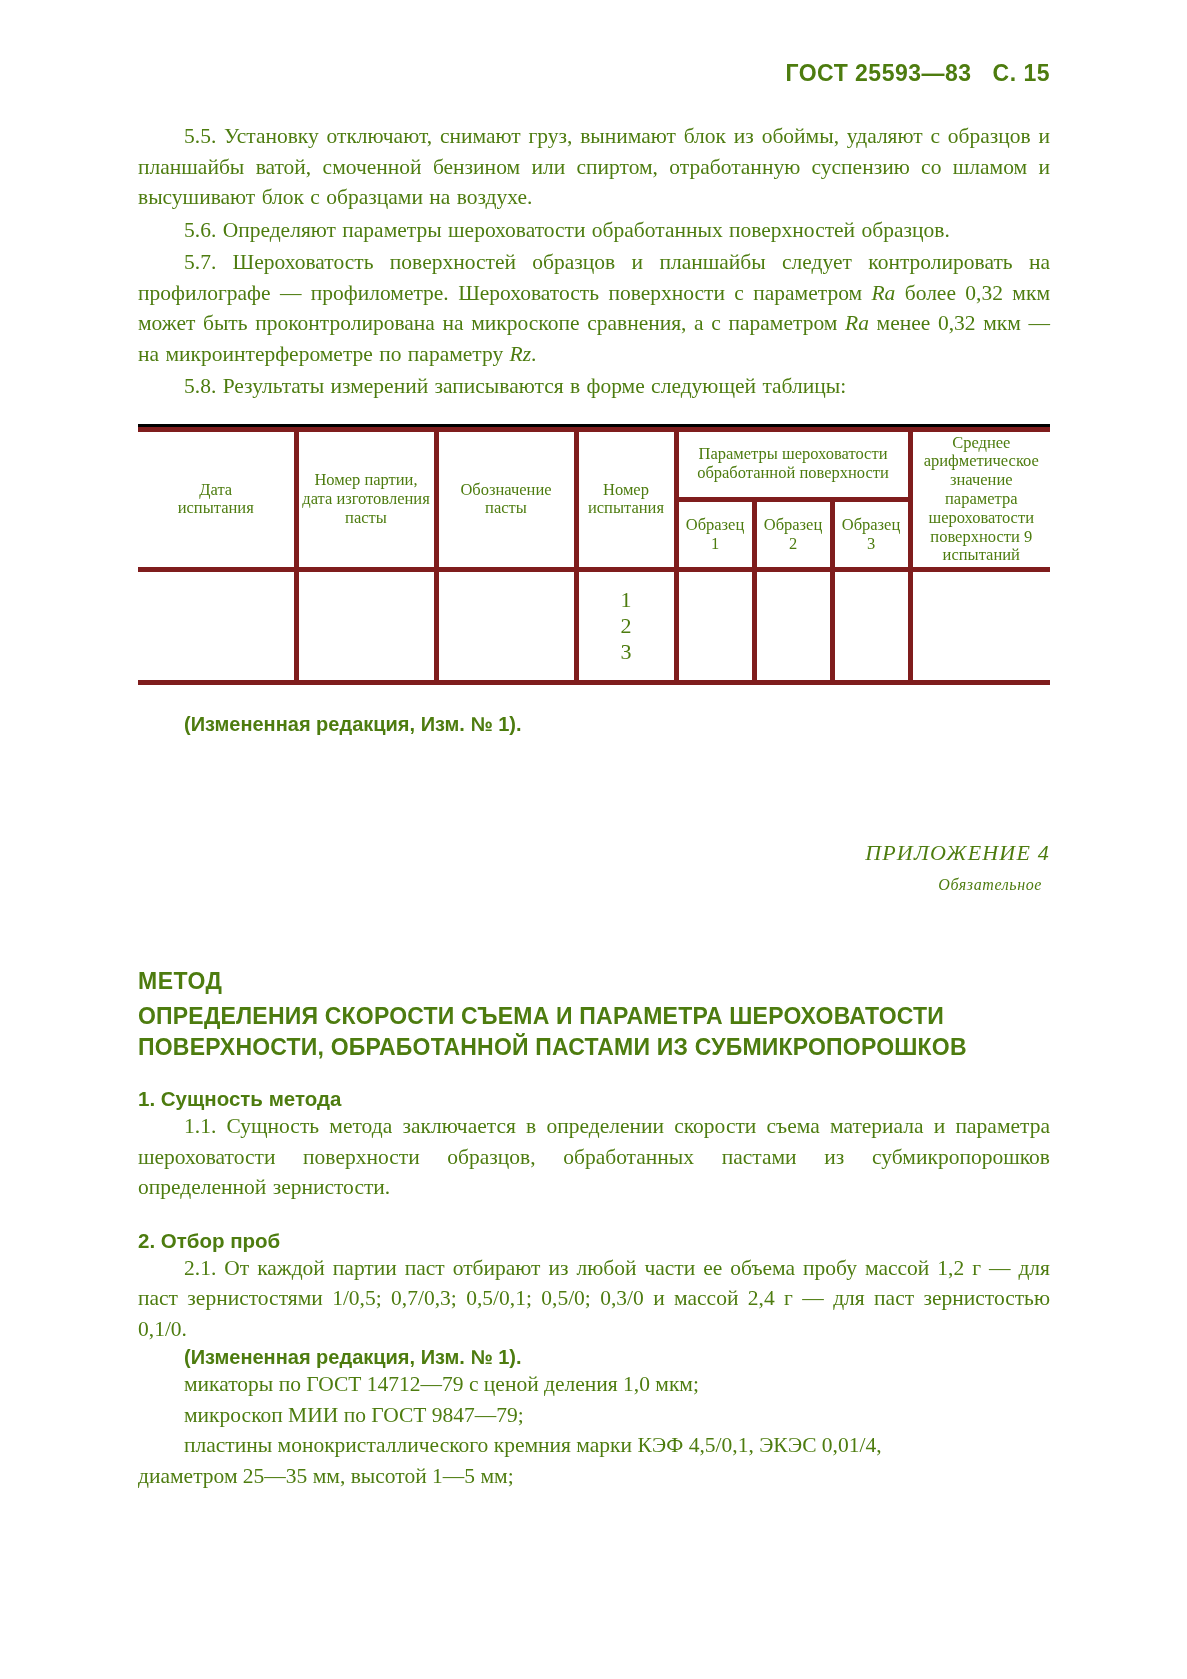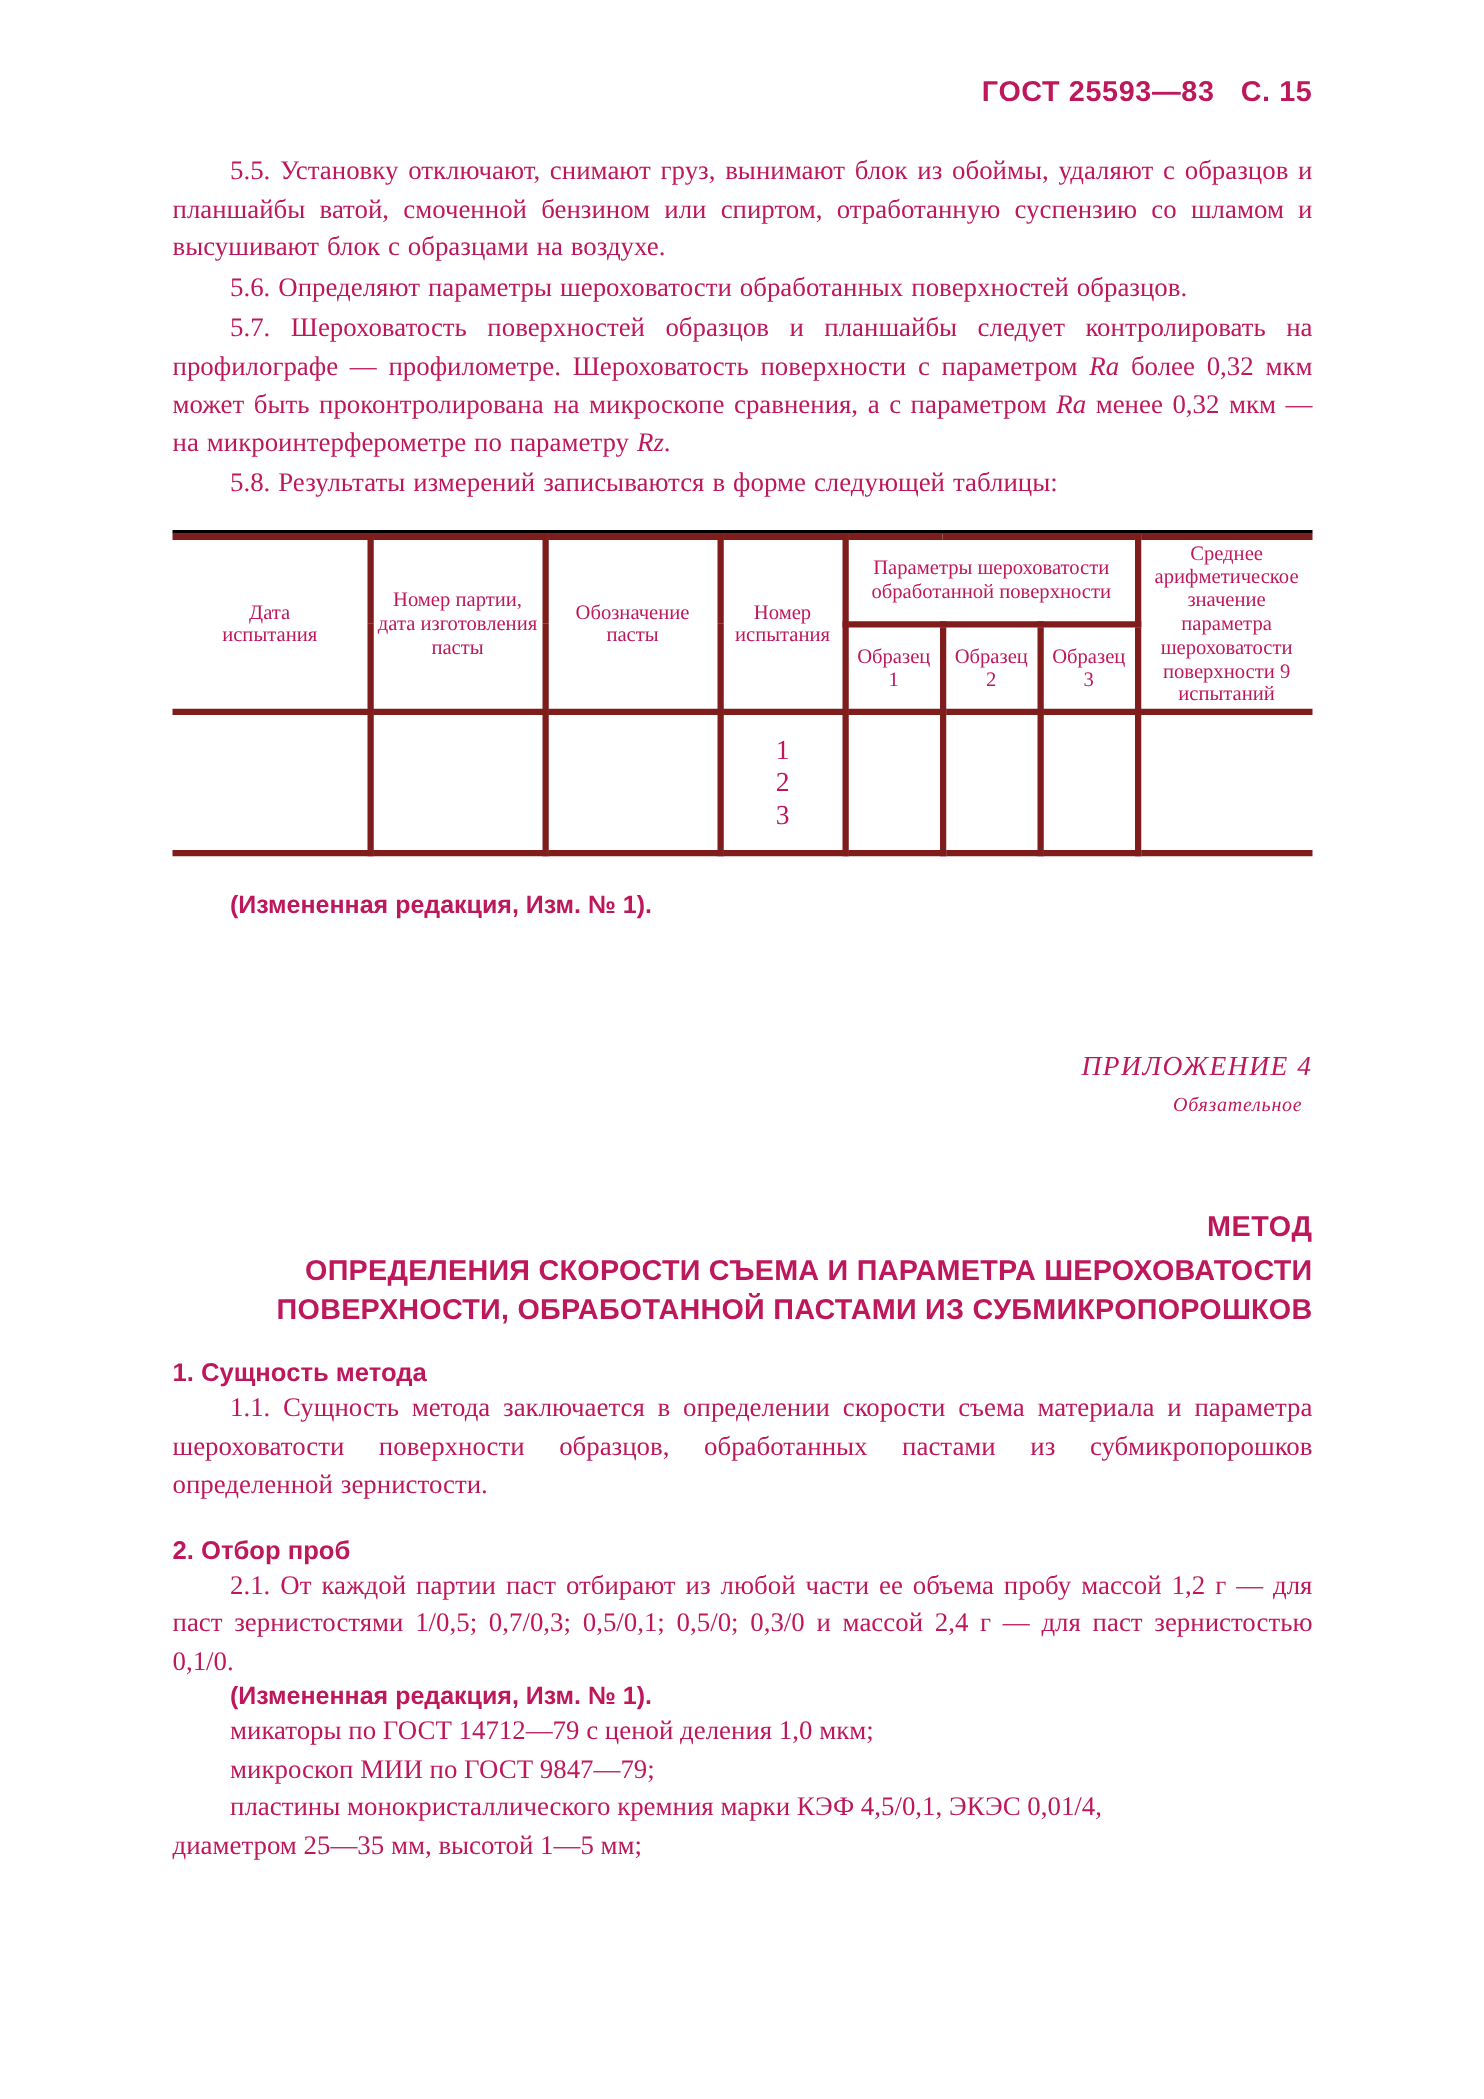--- a/index.html
+++ b/index.html
@@ -7,21 +7,21 @@
     padding: 0;
     background: #ffffff;
   }
   .page {
     position: relative;
     width: 1187px;
     height: 1679px;
     margin: 0 auto;
     background: #ffffff;
     font-family: "Liberation Serif", serif;
-    color: #be185d;
+    color: #4d7c0f;
     overflow: hidden;
   }
   .content {
     position: absolute;
     left: 138px;
     top: 60px;
     width: 912px;
   }
   
   .header {
@@ -90,21 +90,21 @@
   }
   .appendix .sub {
     display: block;
     margin-top: 10px;
     font-size: 16px;
     letter-spacing: 0.6px;
     margin-right: 8px;
   }
   .title-block {
     margin-top: 74px;
-    text-align: right;
+    text-align: left;
     font-family: "Liberation Sans", sans-serif;
     font-weight: bold;
   }
   .title-block .l1 { font-size: 23px; letter-spacing: 0.5px; }
   .title-block .l2 { font-size: 23px; margin-top: 8px; letter-spacing: 0.2px; }
   .title-block .l3 { font-size: 23px; margin-top: 4px; letter-spacing: 0.2px; }
   .sect {
     margin-top: 26px;
     font-family: "Liberation Sans", sans-serif;
     font-weight: bold;

